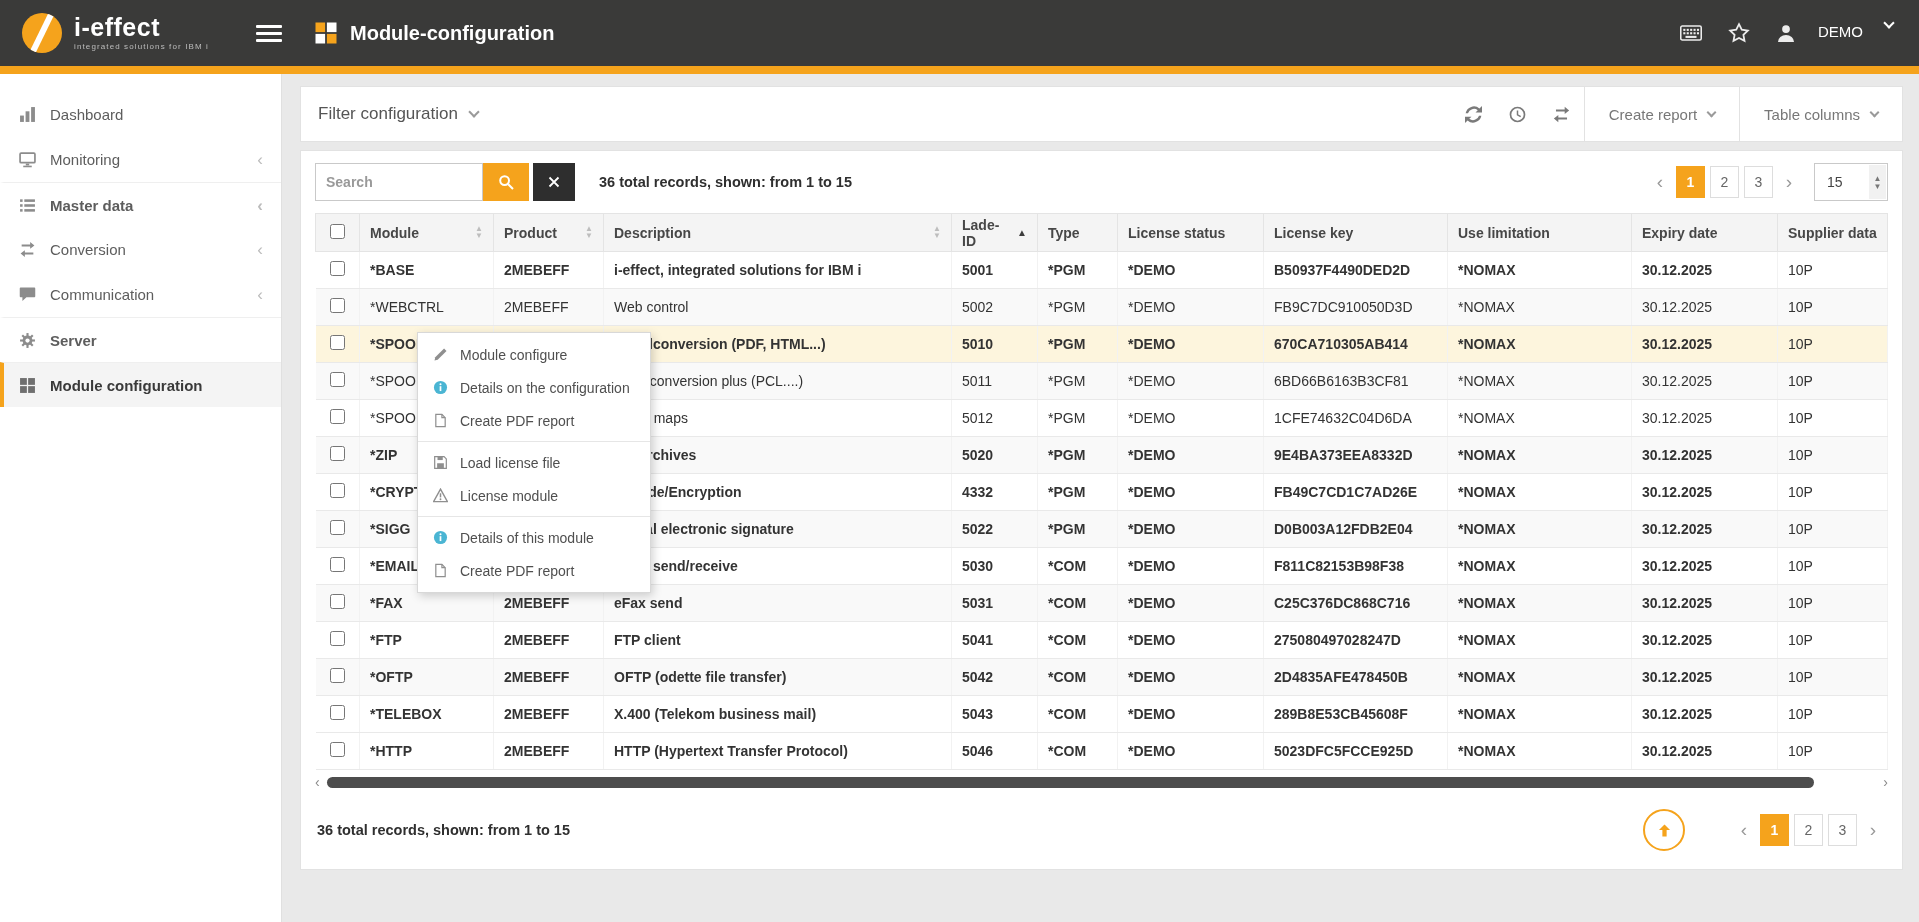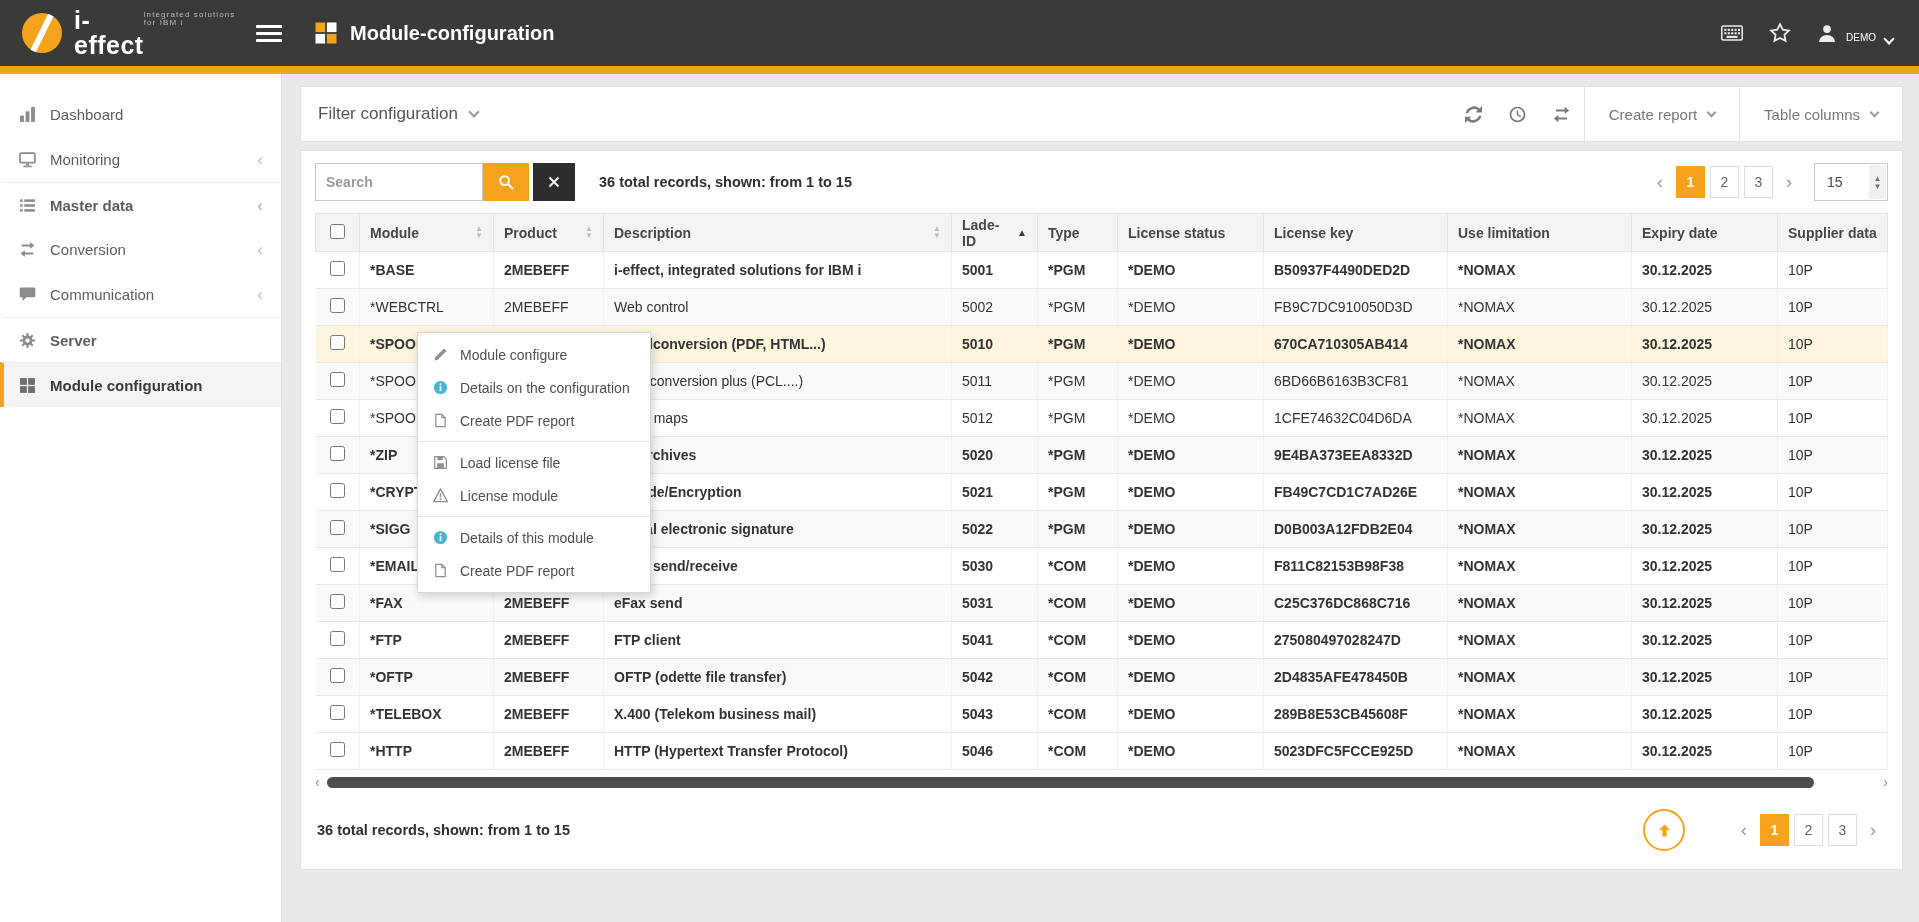--- a/index.html
+++ b/index.html
@@ -7,32 +7,32 @@
   html,body{width:1919px;height:922px;overflow:hidden;}
   body{font-family:"Liberation Sans",sans-serif;background:#e9e9e9;font-size:14px;color:#333;}
   .icon{display:inline-flex;width:16px;height:16px;flex:none;}
   .icon svg{width:100%;height:100%;display:block;}
 
   
   .navbar{height:66px;background:#3a3a39;display:flex;align-items:center;color:#fff;}
   .brand{display:flex;align-items:center;gap:12px;padding-left:22px;width:244px;flex:none;}
   .logo-circle{width:40px;height:40px;border-radius:50%;background:#f5a31c;position:relative;overflow:hidden;flex:none;}
   .logo-slash{position:absolute;left:17px;top:-4px;width:6px;height:48px;background:#fff;transform:rotate(26deg);}
-  .brand-text{display:flex;line-height:1;}
+  .brand-text{display:flex;flex-direction:column;line-height:1;}
   .brand-name{font-size:25px;font-weight:bold;letter-spacing:.5px;}
   .brand-tagline{font-size:8px;letter-spacing:.14em;color:#bdbdbd;margin-top:3px;}
   .hamburger{margin-left:12px;width:26px;display:flex;flex-direction:column;gap:4px;background:none;border:none;cursor:pointer;}
   .hamburger span{display:block;height:3px;background:#fff;border-radius:1px;}
   .title-wrap{display:flex;align-items:center;gap:12px;margin-left:32px;}
   .title-wrap .icon{width:24px;height:24px;}
   .title-wrap h1{font-size:20px;font-weight:bold;color:#fff;}
   .nav-right{margin-left:auto;display:flex;align-items:center;gap:26px;padding-right:26px;}
   .nav-iconbtn{background:none;border:none;color:#ececec;cursor:pointer;display:flex;}
   .nav-iconbtn .icon{width:22px;height:22px;}
-  .user-chip{display:flex;align-items:flex-end;gap:9px;font-size:10px;color:#fff;cursor:pointer;}
+  .user-chip{display:flex;align-items:flex-start;gap:22px;font-size:15px;color:#fff;cursor:pointer;}
   .user-chip .icon{width:20px;height:20px;color:#ececec;}
   .chev-down{width:8px;height:8px;border-right:2px solid currentColor;border-bottom:2px solid currentColor;transform:rotate(45deg);margin-top:-4px;display:inline-block;}
   .accent{height:8px;background:#f5a31c;}
 
   
   .layout{display:flex;height:884px;}
   .sidebar{width:282px;background:#fff;border-right:1px solid #e0e0e0;padding-top:18px;flex:none;}
   .side-item{height:45px;display:flex;align-items:center;gap:14px;padding:0 18px 0 15px;border-left:4px solid transparent;color:#5d5d5d;font-size:15px;cursor:pointer;}
   .side-item .icon{color:#8c8c8c;width:17px;height:17px;}
   .side-item.divided{border-top:1px solid #efefef;font-weight:bold;}
@@ -498,21 +498,21 @@
               <td>9E4BA373EEA8332D</td>
               <td>*NOMAX</td>
               <td>30.12.2025</td>
               <td>10P</td>
             </tr>
             <tr class="bold ">
               <td class="cb-cell"><input class="cb" type="checkbox" style=""></td>
               <td>*CRYPT</td>
               <td>2MEBEFF</td>
               <td>Decode/Encryption</td>
-              <td>5021</td>
+              <td>4332</td>
               <td>*PGM</td>
               <td>*DEMO</td>
               <td>FB49C7CD1C7AD26E</td>
               <td>*NOMAX</td>
               <td>30.12.2025</td>
               <td>10P</td>
             </tr>
             <tr class="bold even ">
               <td class="cb-cell"><input class="cb" type="checkbox" style=""></td>
               <td>*SIGG</td>

